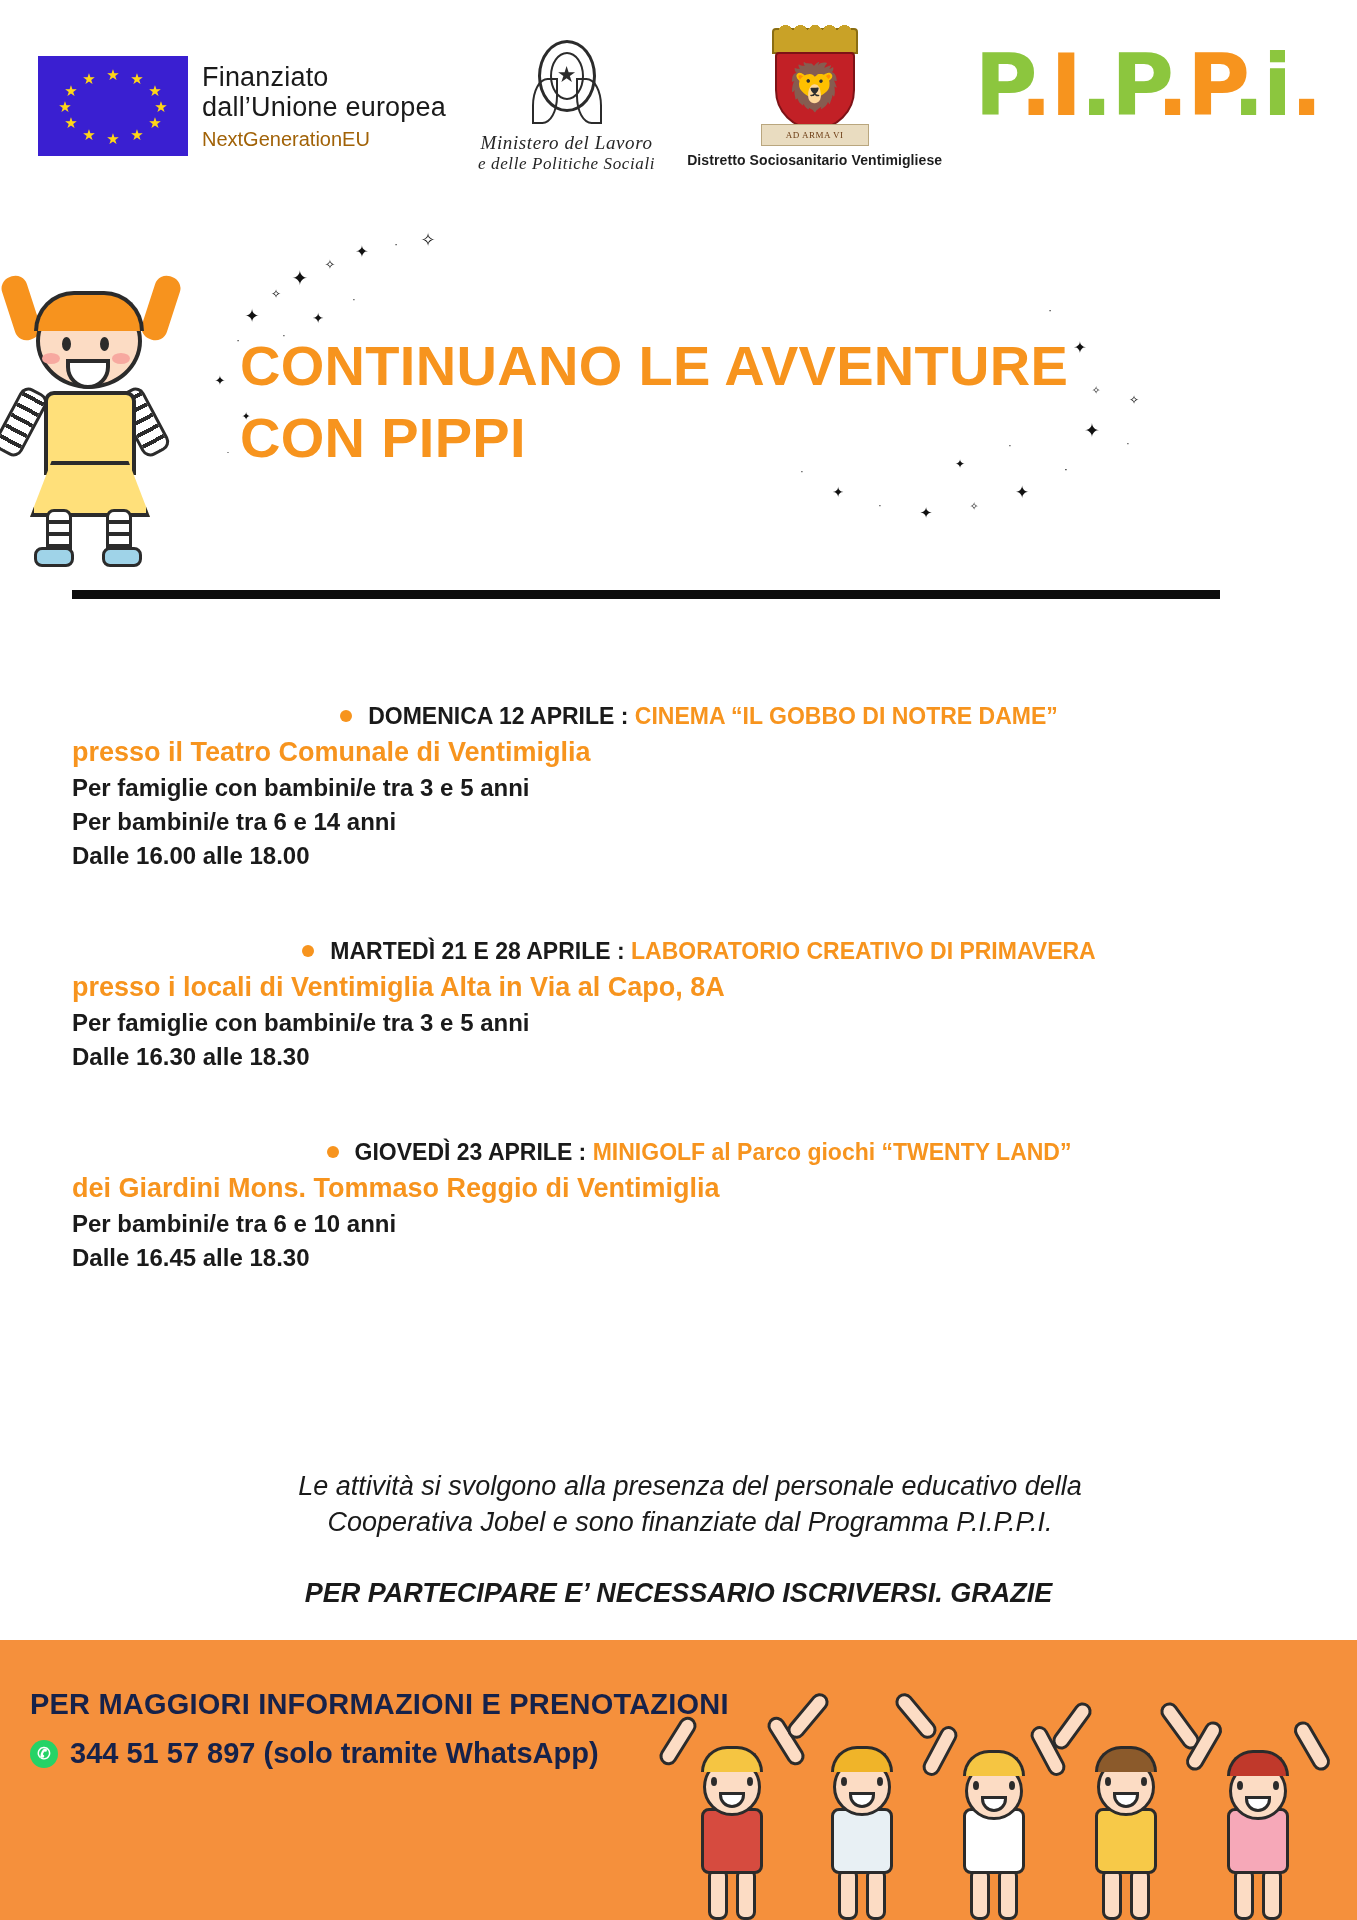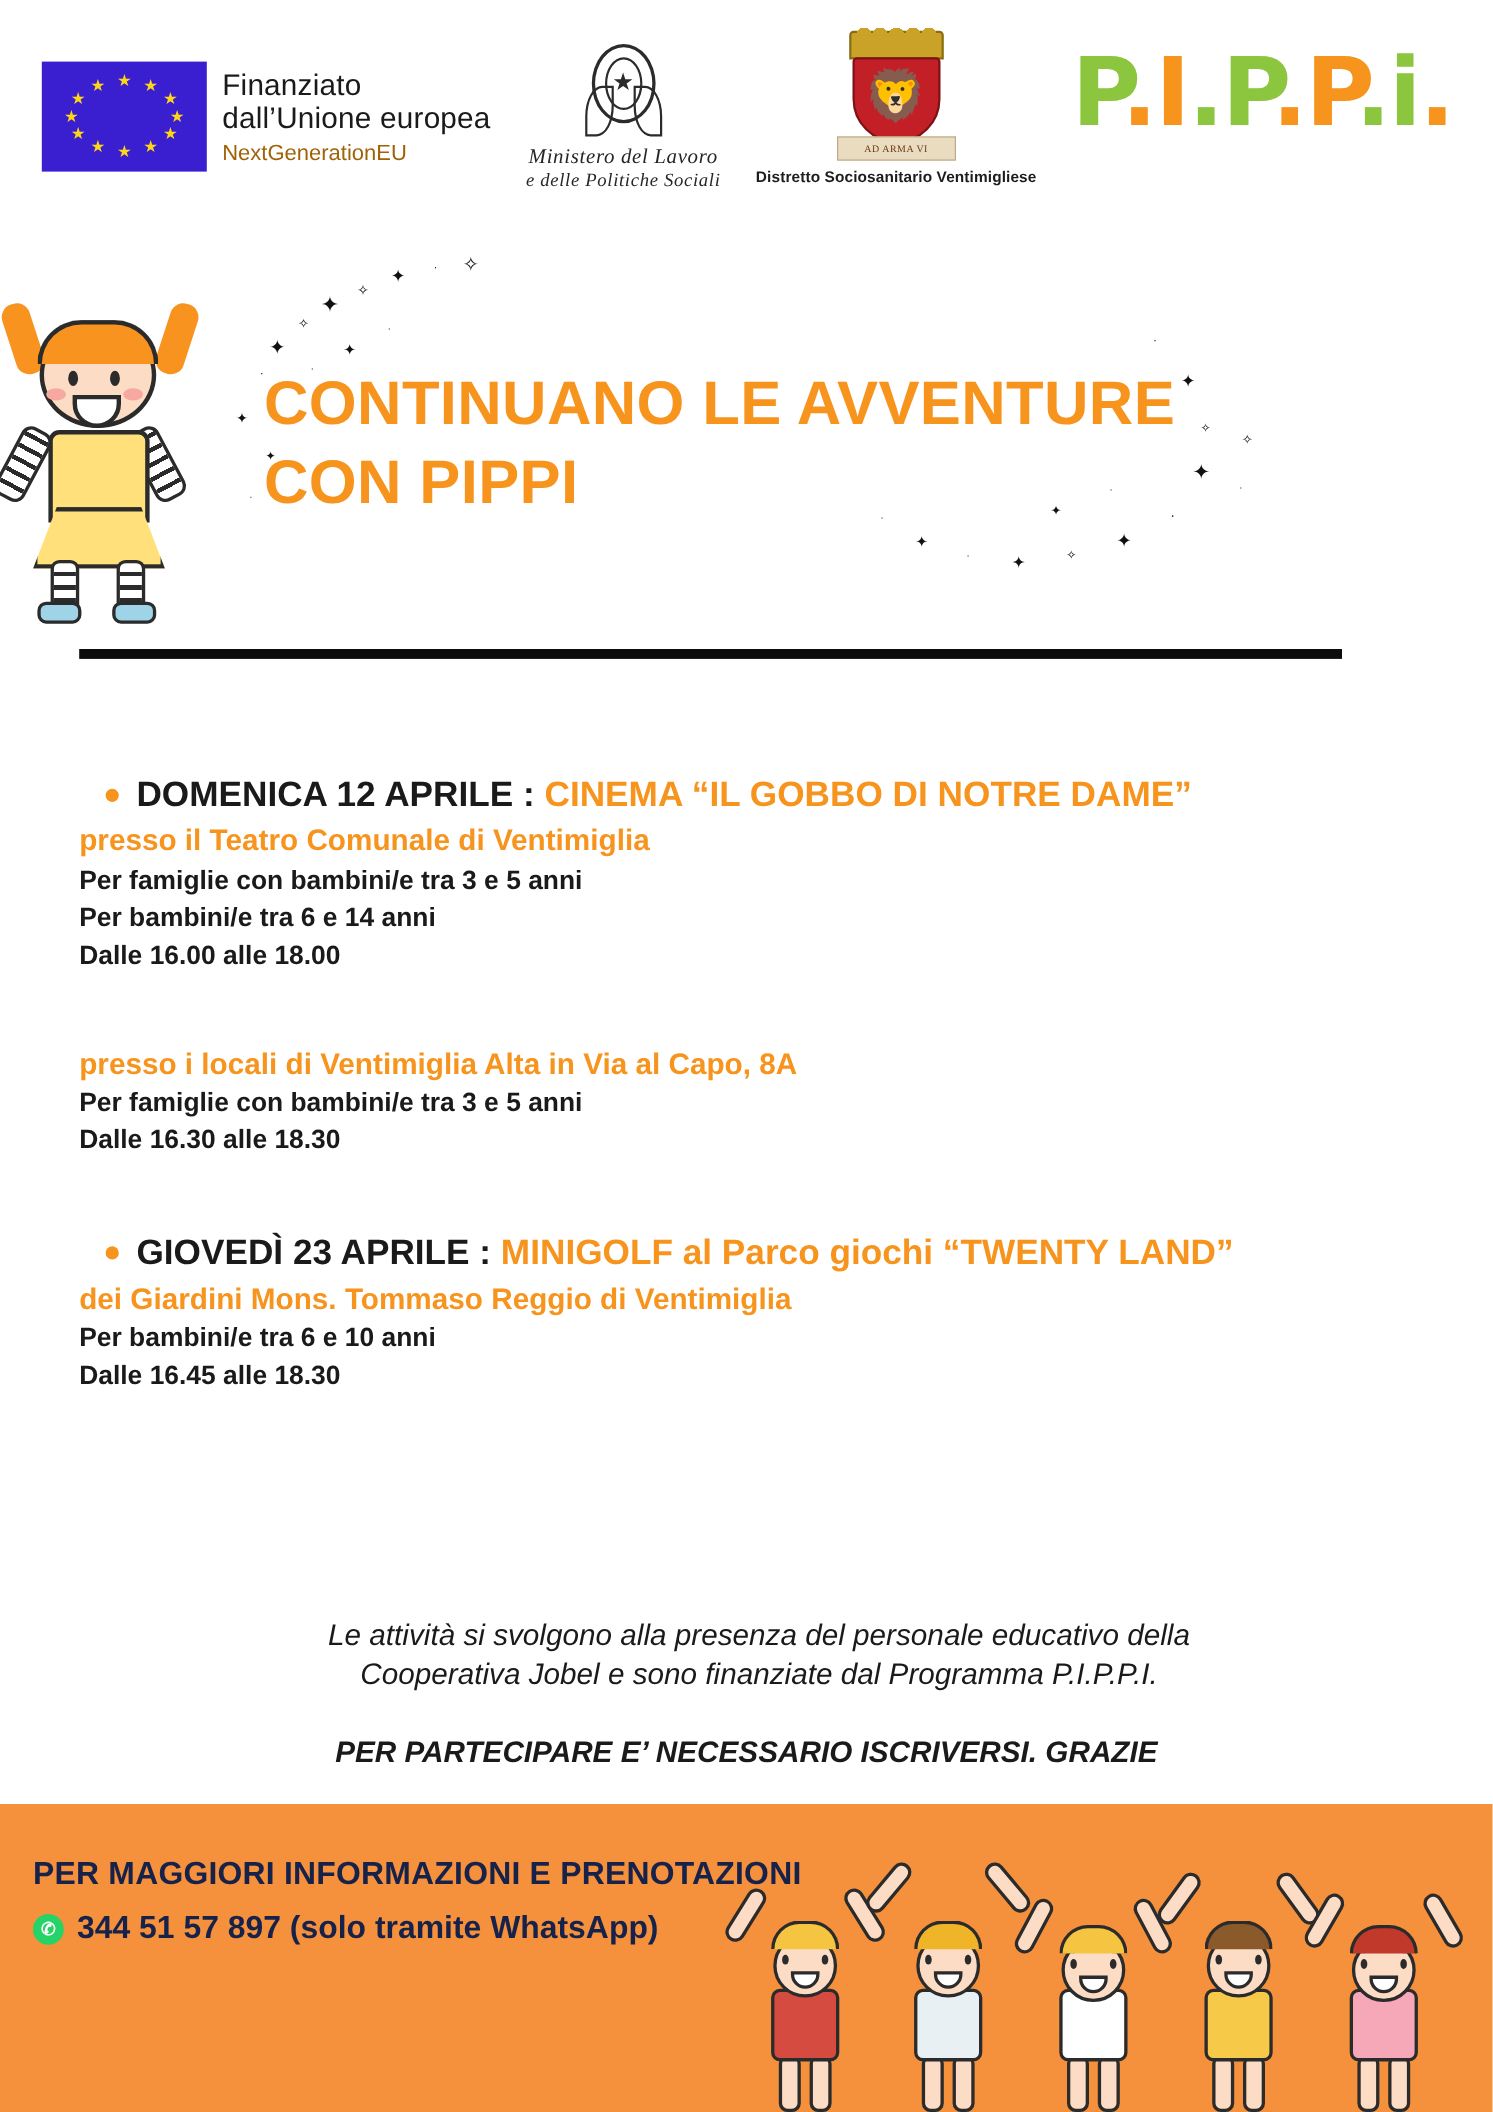--- a/index.html
+++ b/index.html
@@ -223,22 +223,23 @@
     transform: translate(-50%,-50%);
   }
 
   
   .events {
     position: absolute;
     top: 700px; left: 72px; width: 1230px;
   }
   .event { margin-bottom: 62px; }
   .event-head {
-    font-size: 32px; font-weight: 800; line-height: 1.42;
+    font-size: 23px; font-weight: 800; line-height: 1.42;
     text-indent: 0;
+    text-align: center;
   }
   .bullet {
     display: inline-block; width: 12px; height: 12px; border-radius: 50%;
     background: #f7941e; margin: 0 16px 4px 24px; vertical-align: middle;
   }
   .day { color: #1a1a1a; }
   .activity { color: #f7941e; }
   .place { color: #f7941e; font-size: 27px; font-weight: 800; line-height: 1.42; }
   .detail { color: #1a1a1a; font-size: 24px; font-weight: 800; line-height: 1.42; }
 
@@ -432,20 +433,23 @@
     <div class="event-head">
       <span class="bullet"></span><span class="day">DOMENICA  12 APRILE : </span><span class="activity">CINEMA </span><span class="activity it">“IL GOBBO DI NOTRE DAME”</span>
     </div>
     <div class="place">presso il Teatro Comunale di Ventimiglia</div>
     <div class="detail">Per famiglie con bambini/e tra 3 e 5 anni</div>
     <div class="detail">Per bambini/e  tra 6 e 14 anni</div>
     <div class="detail">Dalle  16.00  alle 18.00</div>
   </div>
 
   <div class="event">
+    <div class="event-head">
+      <span class="bullet"></span><span class="day">MARTEDÌ 21 E 28 APRILE : </span><span class="activity">LABORATORIO CREATIVO DI PRIMAVERA</span>
+    </div>
     <div class="place">presso i locali di Ventimiglia Alta in Via al Capo, 8A</div>
     <div class="detail">Per famiglie con bambini/e tra 3 e 5 anni</div>
     <div class="detail">Dalle 16.30 alle 18.30</div>
   </div>
 
   <div class="event">
     <div class="event-head">
       <span class="bullet"></span><span class="day">GIOVEDÌ 23 APRILE : </span><span class="activity">MINIGOLF al Parco giochi </span><span class="activity it">“TWENTY LAND”</span>
     </div>
     <div class="place">dei Giardini Mons. Tommaso Reggio di Ventimiglia</div>

